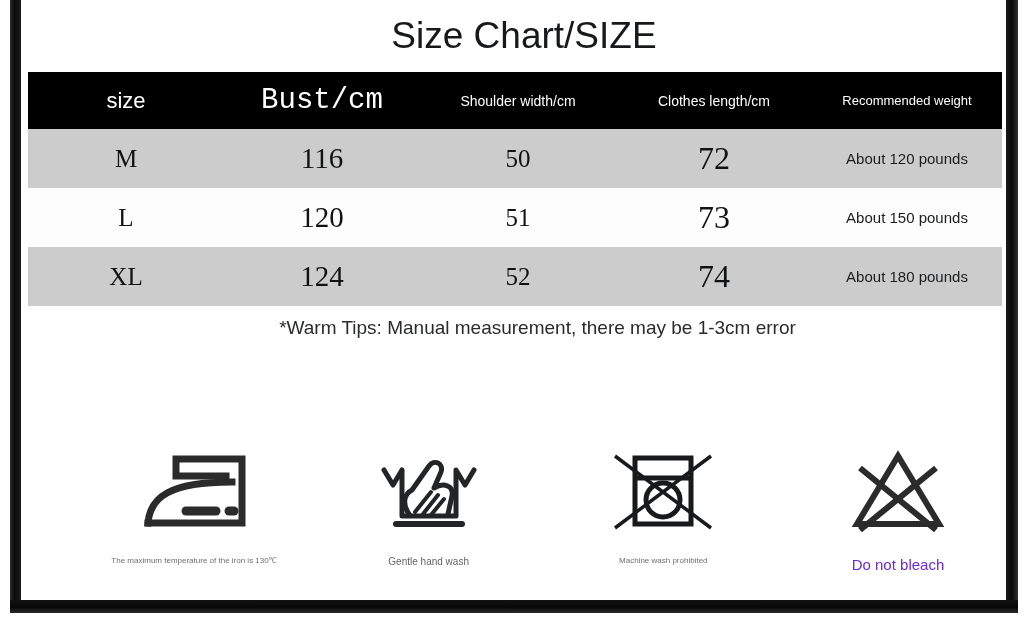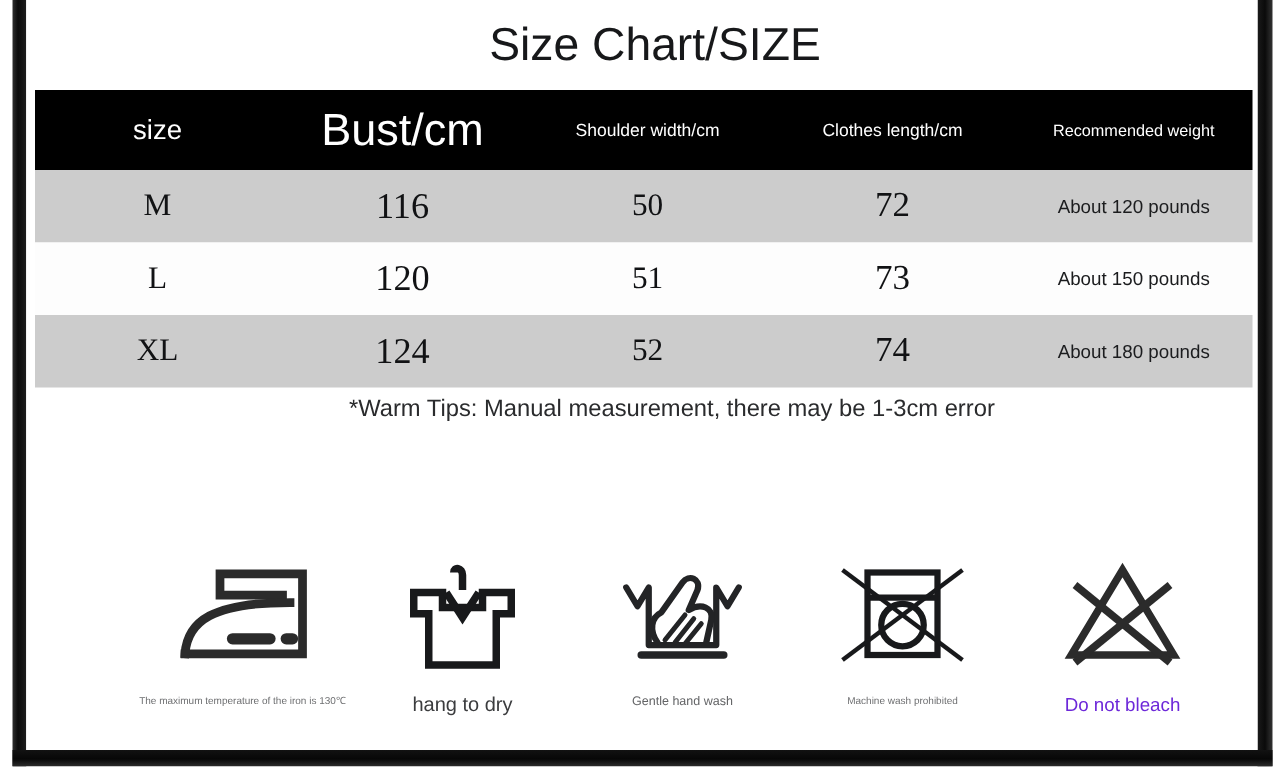--- a/index.html
+++ b/index.html
@@ -72,38 +72,38 @@
     background: #000000;
     height: 57px;
   }
   thead th {
     color: #ffffff;
     font-weight: normal;
     vertical-align: middle;
     text-align: center;
   }
   .th-size      { font-size: 22px; }
-  .th-bust      { font-size: 36px; }
+  .th-bust      { font-size: 29px; font-family: Liberation Mono, monospace; }
   .th-shoulder  { font-size: 14px; }
   .th-length    { font-size: 14px; }
   .th-weight    { font-size: 13px; }
 
   tbody tr { height: 58px; }
   tbody tr.row-alt { background: #cccccc; }
   tbody tr.row-plain { background: #fdfdfd; }
 
   tbody td {
     text-align: center;
     vertical-align: middle;
     color: #111214;
   }
   .cell-size   { font-family: "Liberation Serif", serif; font-size: 25px; }
   .cell-bust   { font-family: "Liberation Serif", serif; font-size: 29px; }
   .cell-shoulder { font-family: "Liberation Serif", serif; font-size: 25px; }
-  .cell-length { font-family: "Liberation Serif", serif; font-size: 28px; }
+  .cell-length { font-family: "Liberation Serif", serif; font-size: 32px; }
   .cell-weight { font-size: 15px; color: #1b1c1e; }
 
   
   #warm-tip {
     position: absolute;
     left: 0; top: 317px;
     width: 985px;
     text-align: center;
     font-size: 19px;
     color: #2a2b2d;
@@ -207,30 +207,20 @@
         <svg width="120" height="86" viewBox="0 0 120 86" fill="none" stroke="#2b2b2b" stroke-width="7" stroke-linecap="square" stroke-linejoin="miter">
           <path d="M14 74 L108 74 L108 10 L42 10 L42 27 L92 27"></path>
           <path d="M14 74 C16 48 36 33 98 33"></path>
           <line x1="52" y1="62" x2="82" y2="62" stroke-width="9" stroke-linecap="round"></line>
           <line x1="95" y1="62" x2="100" y2="62" stroke-width="9" stroke-linecap="round"></line>
         </svg>
       </div>
       <div class="care-caption cap-xs">The maximum temperature of the iron is 130℃</div>
     </div>
 
-    <div class="care-item">
-      <div class="care-glyph">
-        <svg width="104" height="96" viewBox="0 0 104 96" fill="none" stroke="#18191b" stroke-width="6" stroke-linecap="butt" stroke-linejoin="miter">
-          <path d="M13 30 L36 30 L36 42 L68 42 L68 30 L91 30 L91 47 L79 47 L79 88 L25 88 L25 47 L13 47 Z"></path>
-          <path d="M39 30 L52 50 L65 30" stroke-width="6"></path>
-          <path d="M52 28 L52 16 C52 10 45 9 45 14" stroke-width="6"></path>
-        </svg>
-      </div>
-      <div class="care-caption cap-lg">hang to dry</div>
-    </div>
 
     <div class="care-item">
       <div class="care-glyph">
         <svg width="110" height="92" viewBox="0 0 110 92" fill="none" stroke="#232426" stroke-width="5" stroke-linecap="round" stroke-linejoin="round">
           <path d="M10 24 L19 39 L28 24 L28 70 L82 70 L82 24 L91 39 L100 24"></path>
           <line x1="22" y1="78" x2="88" y2="78" stroke-width="6"></line>
           <path d="M35 68 C28 58 30 48 38 44 L55 20 C60 13 70 17 67 26 L60 42 C70 36 80 40 78 50 L74 68"></path>
           <path d="M41 66 L57 46" stroke-width="4"></path>
           <path d="M49 68 L64 49" stroke-width="4"></path>
           <path d="M57 69 L70 53" stroke-width="4"></path>

